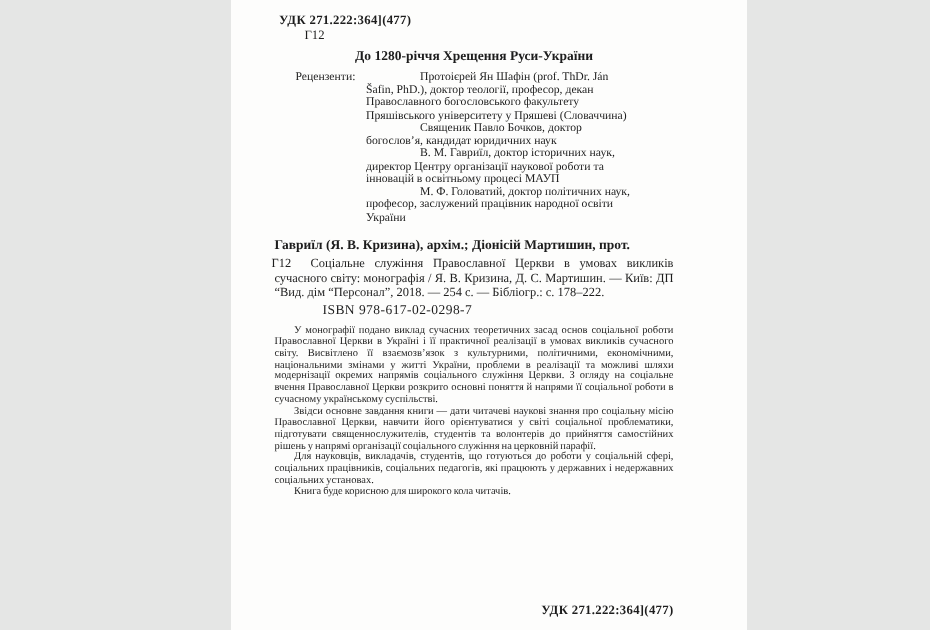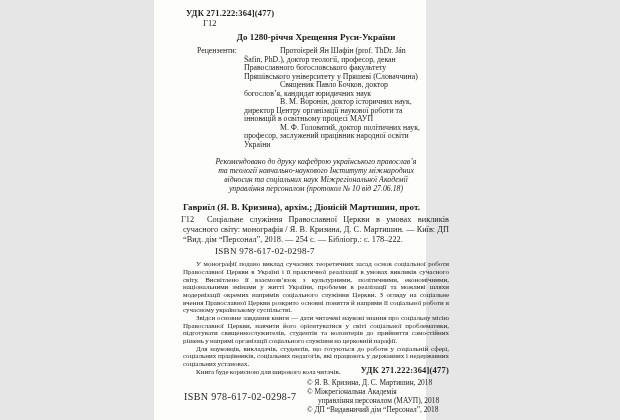--- a/index.html
+++ b/index.html
@@ -1,17 +1,17 @@
 <!DOCTYPE html>
 <html lang="uk"><head>
 <meta charset="utf-8">
 <style>
   html,body{margin:0;padding:0;width:620px;height:420px;overflow:hidden;}
   body{background:#e5e6e5;font-family:"Liberation Serif","DejaVu Serif",serif;color:#1d1d1d;}
-  .page{position:absolute;left:154px;top:0;width:272px;height:420px;background:#fdfdfc;}
+  .page{position:absolute;left:154px;top:0;width:344px;height:420px;background:#fdfdfc;}
   .content{position:absolute;left:29px;top:0;width:266px;}
   .udk-top{font-weight:bold;font-size:8.5px;letter-spacing:.2px;margin:8px 0 0 3px;line-height:1.2;}
   .udk-code{font-size:8.5px;margin:0 0 0 20px;line-height:1.2;}
   .dedication{font-weight:bold;font-size:9px;text-align:center;margin-top:4px;line-height:1.2;}
   .reviewers{display:flex;margin-top:4px;font-size:7.8px;line-height:1.09;}
   .rev-label{width:47px;margin-left:14px;flex-shrink:0;}
   .rev-list{width:179px;}
   .rev-entry{margin:0;}
   .rev-name{margin-left:36px;}
   .recommendation{font-style:italic;font-size:7.8px;line-height:1.17;text-align:center;max-width:212px;margin:8px auto 0;}
@@ -38,48 +38,41 @@
     <div class="udk-top">УДК 271.222:364](477)</div>
     <div class="udk-code">Г12</div>
 
     <div class="dedication">До 1280-річчя Хрещення Руси-України</div>
 
     <div class="reviewers">
       <div class="rev-label">Рецензенти:</div>
       <div class="rev-list">
         <div class="rev-entry"><span class="rev-name">Протоієрей Ян Шафін</span><span> (prof. ThDr. Ján Šafin, PhD.), доктор теології, професор, декан Православного богословського факультету Пряшівського університету у Пряшеві (Словаччина)</span></div>
         <div class="rev-entry"><span class="rev-name">Священик Павло Бочков</span><span>, доктор богослов’я, кандидат юридичних наук</span></div>
-        <div class="rev-entry"><span class="rev-name">В. М. Воронін</span><span>, доктор історичних наук, директор Центру організації наукової роботи та інновацій в освітньому процесі МАУП</span></div>
+        <div class="rev-entry"><span class="rev-name">В. М. Гавриїл</span><span>, доктор історичних наук, директор Центру організації наукової роботи та інновацій в освітньому процесі МАУП</span></div>
         <div class="rev-entry"><span class="rev-name">М. Ф. Головатий</span><span>, доктор політичних наук, професор, заслужений працівник народної освіти України</span></div>
       </div>
     </div>
 
-    <div class="recommendation">Рекомендовано до друку кафедрою українського православ’я та теології навчально-наукового Інституту міжнародних відносин та соціальних наук Міжрегіональної Академії управління персоналом (протокол № 10 від 27.06.18)</div>
 
     <div class="authors-heading">Гавриїл (Я. В. Кризина), архім.; Діонісій Мартишин, прот.</div>
 
     <div class="catalog">
       <span class="catalog-code">Г12</span>
       <p class="catalog-record">Соціальне служіння Православної Церкви в умовах викликів сучасного світу: монографія / Я. В. Кризина, Д. С. Мартишин. — Київ: ДП “Вид. дім “Персонал”, 2018. — 254 с. — Бібліогр.: с. 178–222.</p>
       <div class="catalog-isbn">ISBN 978-617-02-0298-7</div>
     </div>
 
     <div class="annotation">
       <p>У монографії подано виклад сучасних теоретичних засад основ соціальної роботи Православної Церкви в Україні і її практичної реалізації в умовах викликів сучасного світу. Висвітлено її взаємозв’язок з культурними, політичними, економічними, національними змінами у житті України, проблеми в реалізації та можливі шляхи модернізації окремих напрямів соціального служіння Церкви. З огляду на соціальне вчення Православної Церкви розкрито основні поняття й напрями її соціальної роботи в сучасному українському суспільстві.</p>
       <p>Звідси основне завдання книги — дати читачеві наукові знання про соціальну місію Православної Церкви, навчити його орієнтуватися у світі соціальної проблематики, підготувати священнослужителів, студентів та волонтерів до прийняття самостійних рішень у напрямі організації соціального служіння на церковній парафії.</p>
       <p>Для науковців, викладачів, студентів, що готуються до роботи у соціальній сфері, соціальних працівників, соціальних педагогів, які працюють у державних і недержавних соціальних установах.</p>
       <p>Книга буде корисною для широкого кола читачів.</p>
     </div>
   </div>
 
   <div class="footer">
     <div class="footer-udk">УДК 271.222:364](477)</div>
     <div class="footer-cols">
-      <div class="copyright">
-        <div>© Я. В. Кризина, Д. С. Мартишин, 2018</div>
-        <div>© Міжрегіональна Академія</div>
-        <div class="indent">управління персоналом (МАУП), 2018</div>
-        <div>© ДП “Видавничий дім “Персонал”, 2018</div>
-      </div>
       <div class="footer-isbn">ISBN 978-617-02-0298-7</div>
     </div>
   </div>
 </div>
 
 </body></html>

